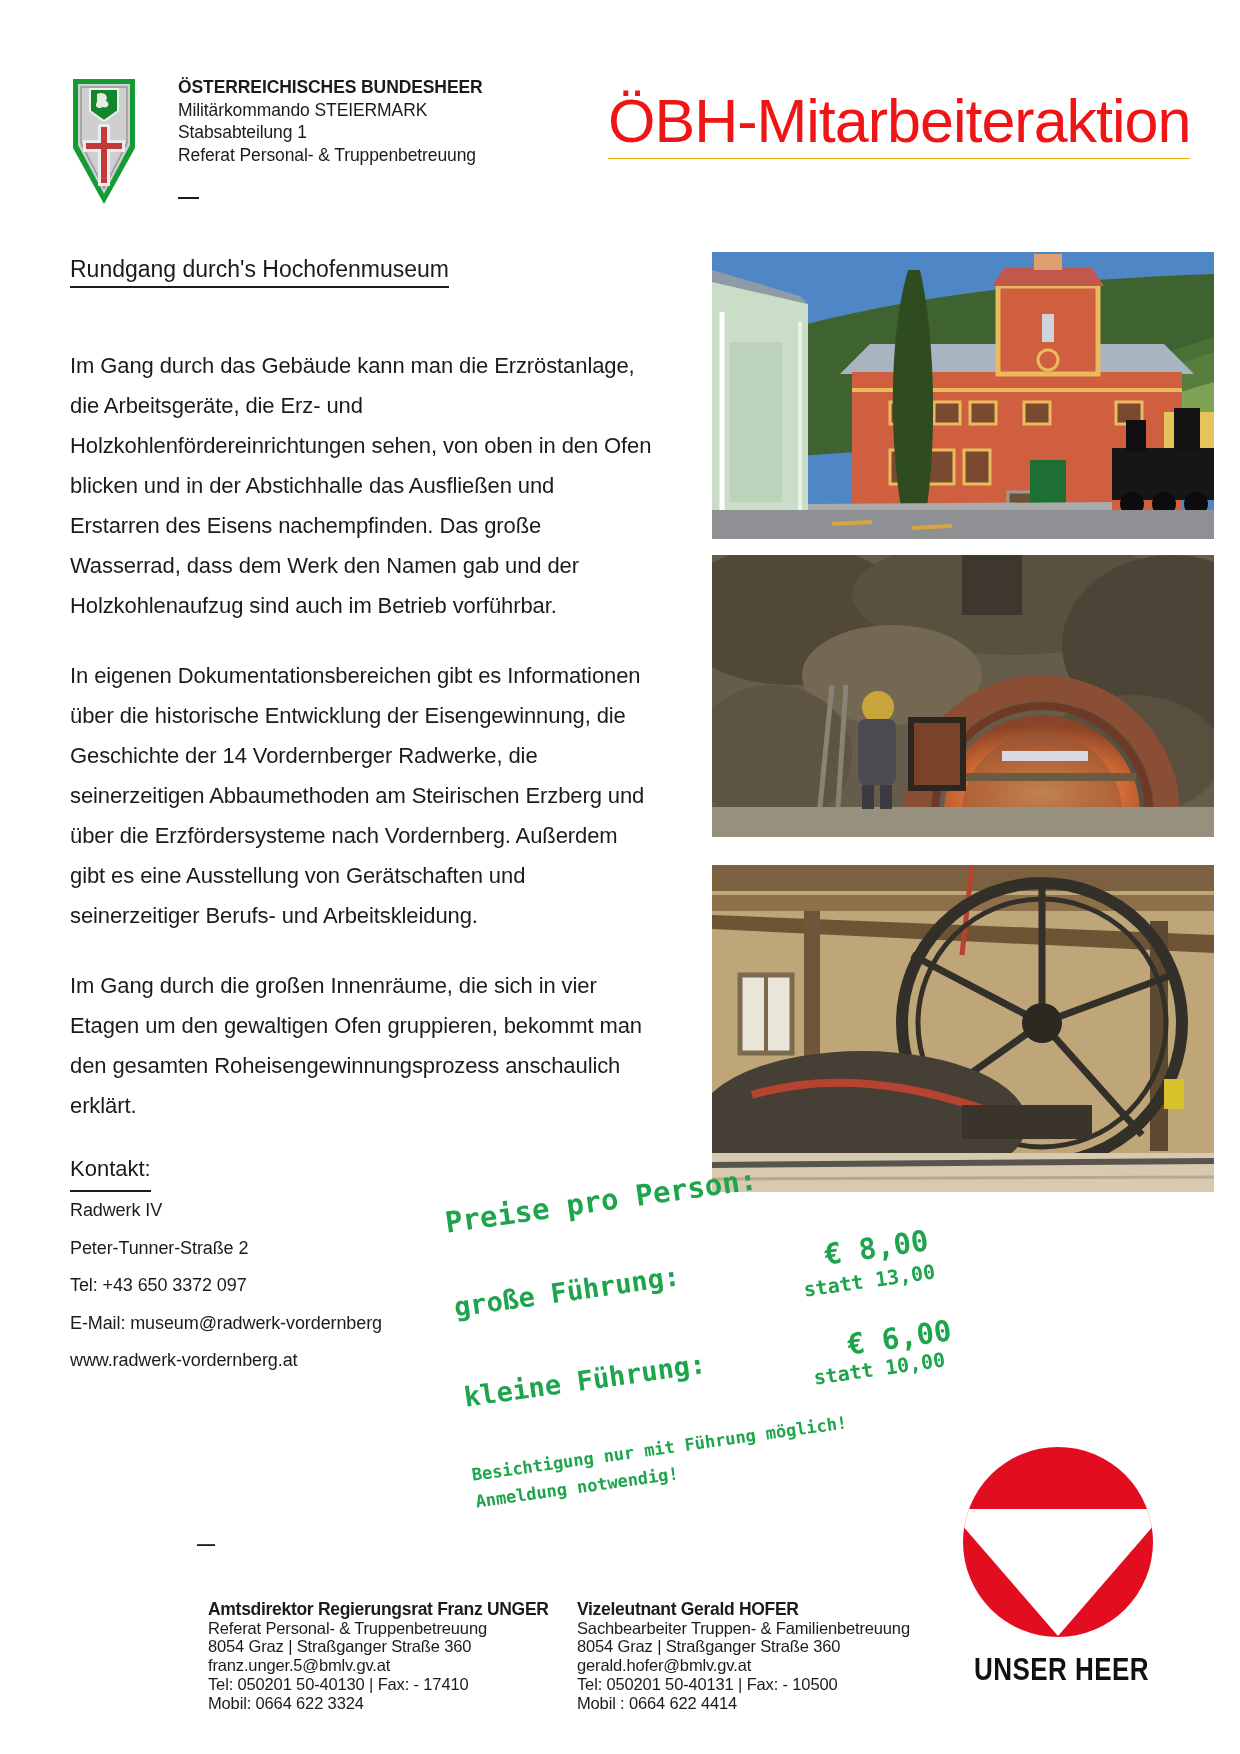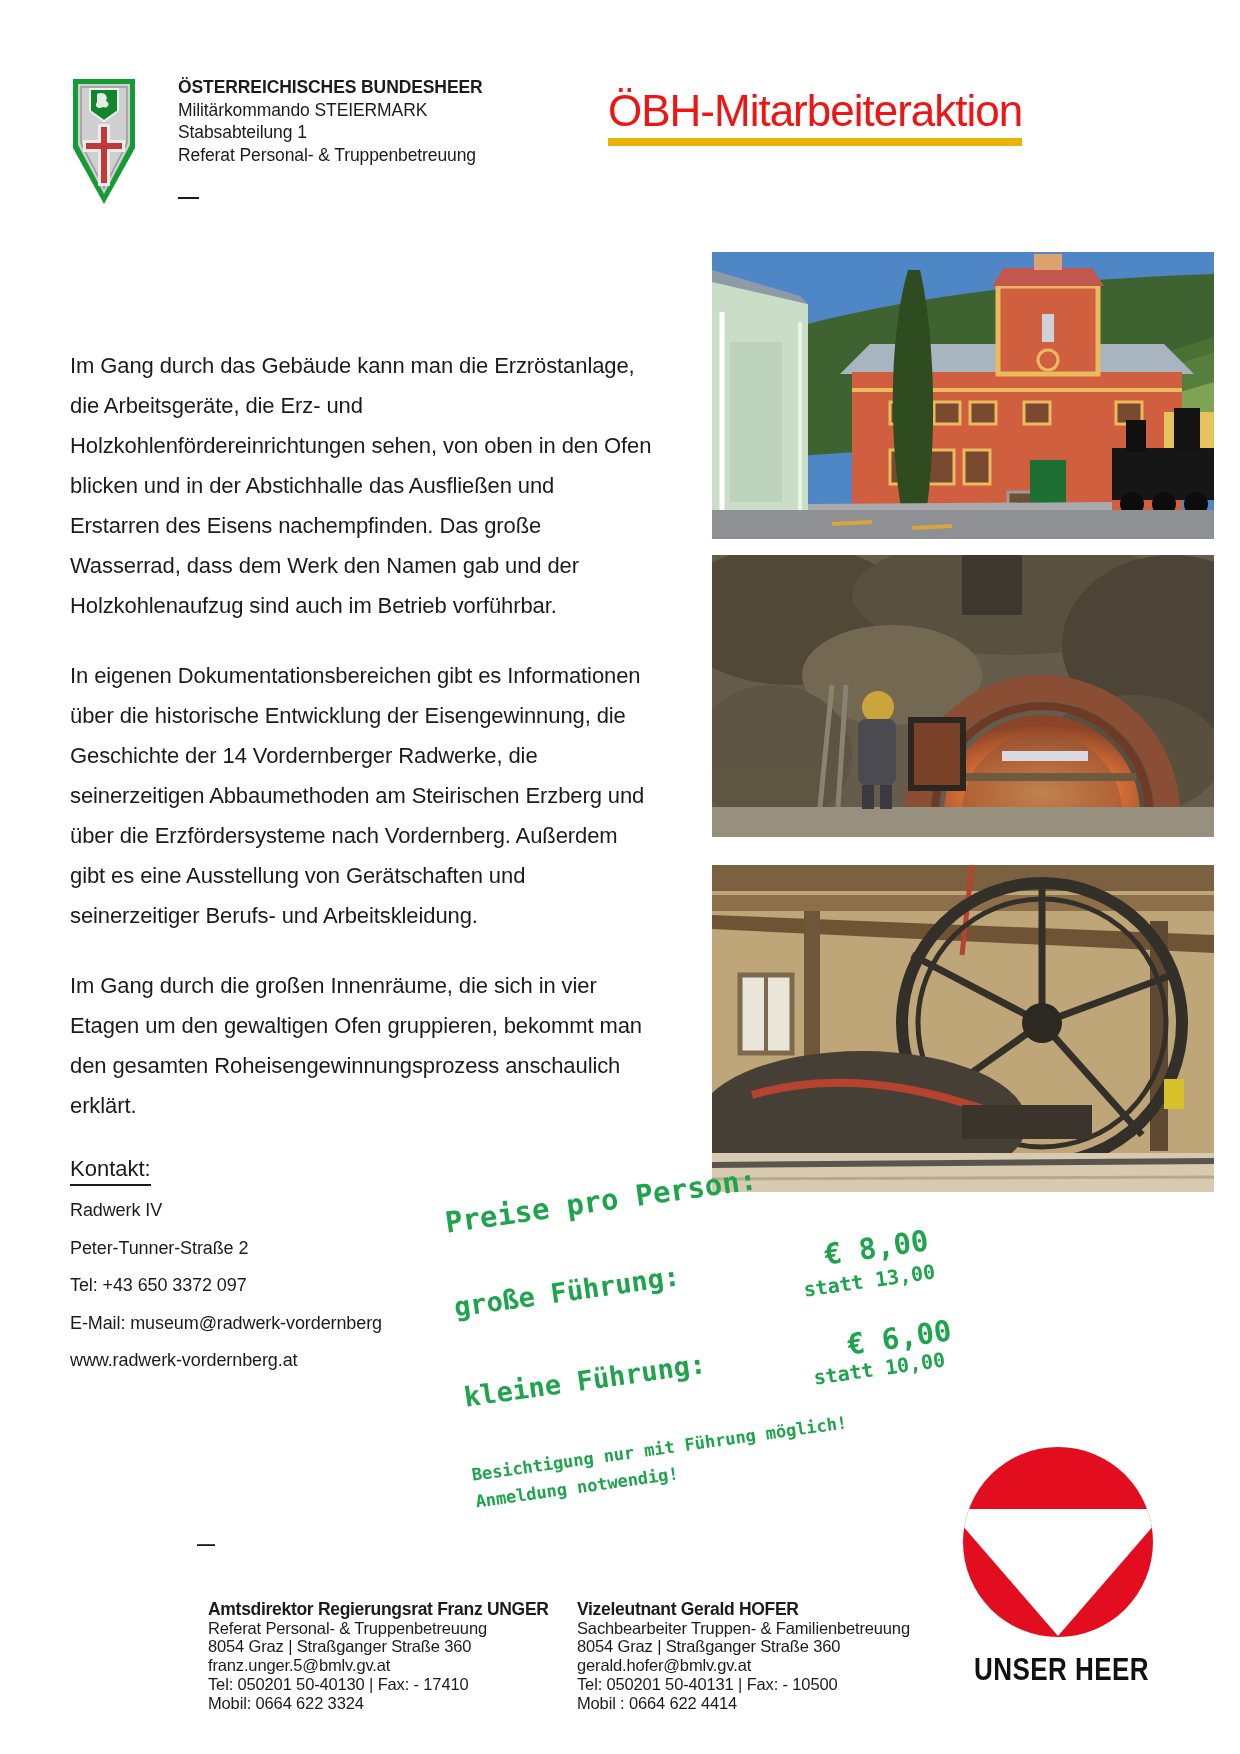--- a/index.html
+++ b/index.html
@@ -10,39 +10,39 @@
     font-family:"Liberation Sans", sans-serif; color:#1b1b1b;
   }
   .abs { position:absolute; }
 
   
   .crest { left:70px; top:76px; width:68px; height:132px; }
   .org-block { left:178px; top:76px; font-size:17.5px; line-height:22.5px; letter-spacing:-0.1px; }
   .org-name { font-weight:bold; }
   .hdr-dash { left:178px; top:184px; font-size:21px; font-weight:bold; }
   .doc-title {
-    left:608px; top:86px; font-size:44px; letter-spacing:-1px;
-    color:#ef1515; border-bottom:8px solid #eab308; padding-bottom:2px;
+    left:608px; top:86px; font-size:61px; letter-spacing:-1px;
+    color:#ef1515; border-bottom:1px solid #eab308; padding-bottom:2px;
     white-space:nowrap;
   }
 
   
   .article-heading {
     left:70px; top:256px; font-size:23px;
     border-bottom:2px solid #1b1b1b; padding-bottom:3px; white-space:nowrap;
   }
   .para { left:70px; width:645px; font-size:22px; line-height:40px;
           white-space:pre-line; letter-spacing:-0.1px;margin-top:8px; }
   .para-1 { top:338px; }
   .para-2 { top:648px; }
   .para-3 { top:958px; }
 
   
   .contact-heading { left:70px; top:1156px; font-size:22px;
-    border-bottom:2px solid #1b1b1b; padding-bottom:2px; white-space:nowrap;text-align:center; }
+    border-bottom:2px solid #1b1b1b; padding-bottom:8px; white-space:nowrap;text-align:center; }
   .contact-lines { left:70px; top:1192px; font-size:18px; line-height:37.5px;
     letter-spacing:-0.1px; }
 
   
   .photo { overflow:hidden; background:#777; }
   .photo svg { display:block; width:100%; height:100%; }
   .photo-1 { left:712px; top:252px; width:502px; height:287px; }
   .photo-2 { left:712px; top:555px; width:502px; height:282px; }
   .photo-3 { left:712px; top:865px; width:502px; height:327px; }
 
@@ -98,20 +98,21 @@
   <div class="abs org-block">
     <div class="org-name">ÖSTERREICHISCHES BUNDESHEER</div>
     <div>Militärkommando STEIERMARK</div>
     <div>Stabsabteilung 1</div>
     <div>Referat Personal- &amp; Truppenbetreuung</div>
   </div>
   <div class="abs hdr-dash">—</div>
 
   <div class="abs doc-title">ÖBH-Mitarbeiteraktion</div>
 
+  <div class="abs article-heading">Rundgang durch's Hochofenmuseum</div>
   <p class="abs para para-1">Im Gang durch das Gebäude kann man die Erzröstanlage,
 die Arbeitsgeräte, die Erz- und
 Holzkohlenfördereinrichtungen sehen, von oben in den Ofen
 blicken und in der Abstichhalle das Ausfließen und
 Erstarren des Eisens nachempfinden. Das große
 Wasserrad, dass dem Werk den Namen gab und der
 Holzkohlenaufzug sind auch im Betrieb vorführbar.</p>
   <p class="abs para para-2">In eigenen Dokumentationsbereichen gibt es Informationen
 über die historische Entwicklung der Eisengewinnung, die
 Geschichte der 14 Vordernberger Radwerke, die

